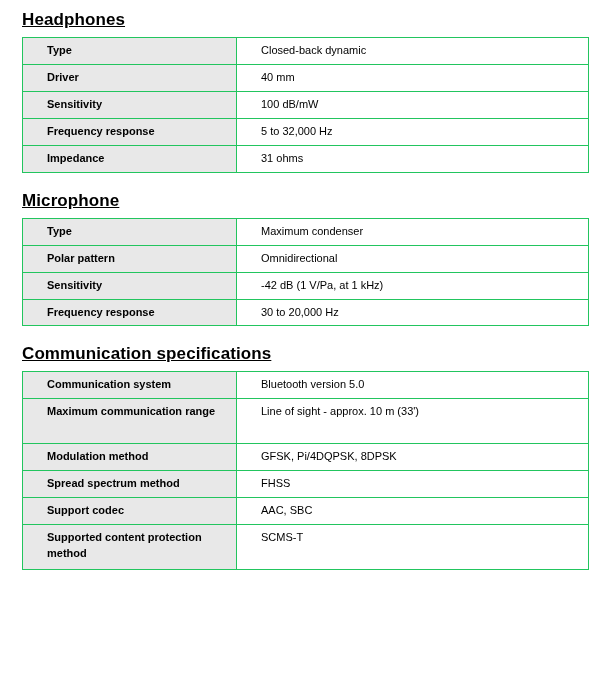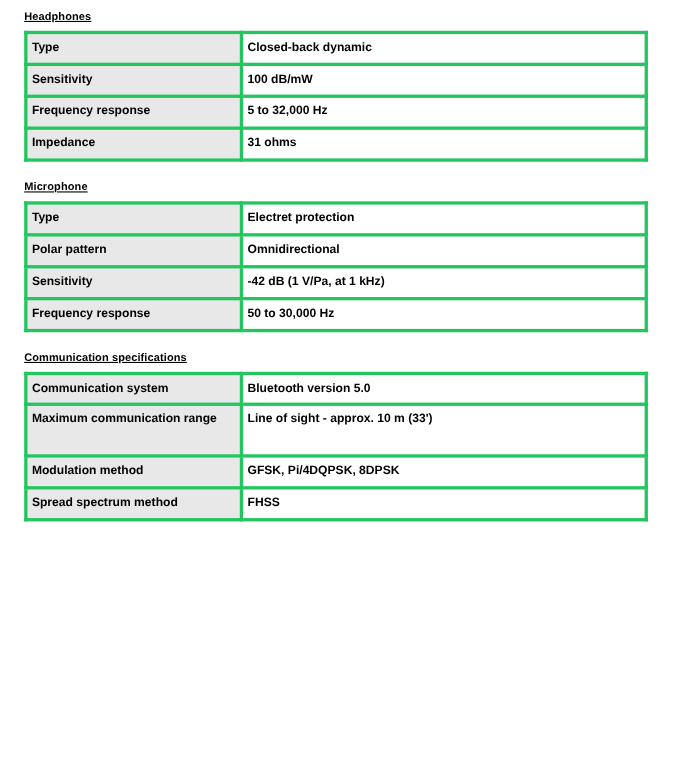--- a/index.html
+++ b/index.html
@@ -13,49 +13,49 @@
     font-family: "Liberation Sans", sans-serif;
     color: #000000;
     overflow: hidden;
   }
   .page {
     padding: 6px 24px 0 22px;
     box-sizing: border-box;
     width: 613px;
   }
   .section-title {
-    font-size: 10px;
+    font-size: 17px;
     font-weight: bold;
     text-decoration: underline;
     margin: 0 0 7px 0;
     letter-spacing: 0.1px;
   }
   .section {
     margin-bottom: 18px;
   }
   table.spec {
     border-collapse: collapse;
     width: 100%;
     table-layout: fixed;
     font-size: 11px;
   }
   table.spec td {
-    border: 3px solid #22c55e;
-    padding: 5px 7px 5px 4px;
+    border: 1px solid #22c55e;
+    padding: 5px 7px 5px 24px;
     vertical-align: top;
     line-height: 1.45;
   }
   table.spec td.label {
     width: 182px;
     background: #e8e8e8;
     font-weight: bold;
   }
   table.spec td.value {
     background: #ffffff;
-    font-weight: bold;
+    font-weight: normal;
   }
   td.twoline {
     height: 34px;
   }
   .spacer-top {
     height: 4px;
   }
 </style>
 </head>
 <body>
@@ -65,20 +65,24 @@
 
   <div class="section">
     <div class="section-title">Headphones</div>
     <table class="spec">
       <tbody>
         <tr>
           <td class="label">Type</td>
           <td class="value">Closed-back dynamic</td>
         </tr>
         <tr>
+          <td class="label">Driver</td>
+          <td class="value">40 mm</td>
+        </tr>
+        <tr>
           <td class="label">Sensitivity</td>
           <td class="value">100 dB/mW</td>
         </tr>
         <tr>
           <td class="label">Frequency response</td>
           <td class="value">5 to 32,000 Hz</td>
         </tr>
         <tr>
           <td class="label">Impedance</td>
           <td class="value">31 ohms</td>
@@ -86,33 +90,33 @@
       </tbody>
     </table>
   </div>
 
   <div class="section">
     <div class="section-title">Microphone</div>
     <table class="spec">
       <tbody>
         <tr>
           <td class="label">Type</td>
-          <td class="value">Electret protection</td>
+          <td class="value">Maximum condenser</td>
         </tr>
         <tr>
           <td class="label">Polar pattern</td>
           <td class="value">Omnidirectional</td>
         </tr>
         <tr>
           <td class="label">Sensitivity</td>
           <td class="value">-42 dB (1 V/Pa, at 1 kHz)</td>
         </tr>
         <tr>
           <td class="label">Frequency response</td>
-          <td class="value">50 to 30,000 Hz</td>
+          <td class="value">30 to 20,000 Hz</td>
         </tr>
       </tbody>
     </table>
   </div>
 
   <div class="section">
     <div class="section-title">Communication specifications</div>
     <table class="spec">
       <tbody>
         <tr>
@@ -124,16 +128,24 @@
           <td class="value twoline">Line of sight - approx. 10 m (33')</td>
         </tr>
         <tr>
           <td class="label">Modulation method</td>
           <td class="value">GFSK, Pi/4DQPSK, 8DPSK</td>
         </tr>
         <tr>
           <td class="label">Spread spectrum method</td>
           <td class="value">FHSS</td>
         </tr>
+        <tr>
+          <td class="label">Support codec</td>
+          <td class="value">AAC, SBC</td>
+        </tr>
+        <tr>
+          <td class="label twoline">Supported content protection method</td>
+          <td class="value twoline">SCMS-T</td>
+        </tr>
       </tbody>
     </table>
   </div>
 </div>
 
 </body></html>

